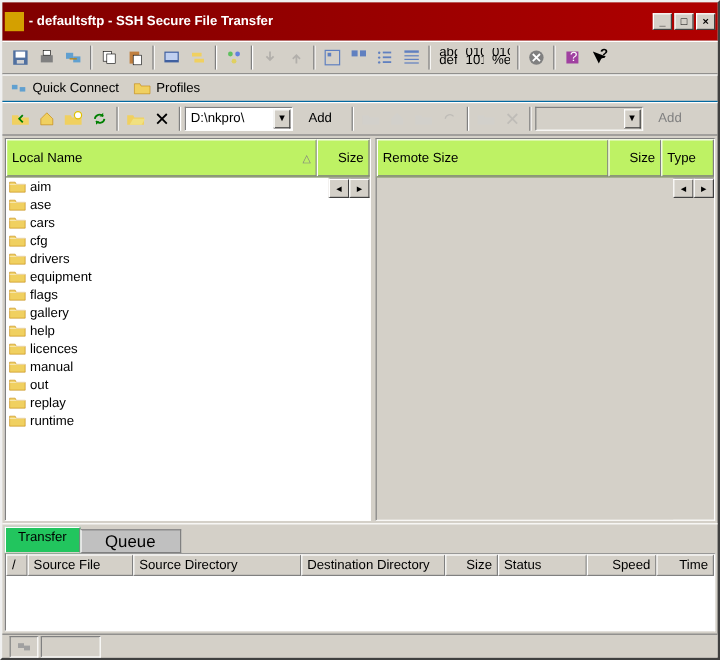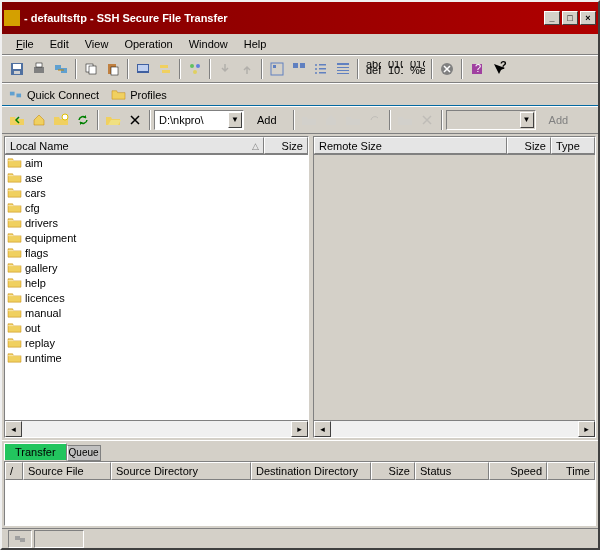--- a/index.html
+++ b/index.html
@@ -23,36 +23,36 @@
 .navbar { display: flex; align-items: center; padding: 2px 4px; border-top: 1px solid #fff; border-bottom: 1px solid #808080; }
 .navbar .pathbox { width: 90px; height: 20px; border: 1px solid; border-color: #808080 #fff #fff #808080; background: #fff; display: flex; align-items: center; padding: 0 4px; position: relative; }
 .navbar .pathbox.dis { background: #d4d0c8; }
 .navbar .pathbox .dd { position: absolute; right: 1px; width: 14px; height: 16px; background: #d4d0c8; border: 1px solid; border-color: #fff #404040 #404040 #fff; text-align: center; font-size: 8px; line-height: 14px; }
 .addbtn { padding: 2px 8px; margin: 0 4px; cursor: pointer; border: 1px solid transparent; }
 .addbtn.dis { color: #808080; cursor: default; }
 .panes { display: flex; flex: 1; padding: 2px; gap: 4px; min-height: 0; }
 .pane { border: 1px solid; border-color: #808080 #fff #fff #808080; background: #fff; display: flex; flex-direction: column; min-height: 0; }
 .pane.left { width: 305px; }
 .pane.right { flex: 1; background: #d4d0c8; }
-.pane-header { display: flex; background: #e5e5e5; border-bottom: 1px solid #808080; height: 18px; }
+.pane-header { display: flex; background: #bef264; border-bottom: 1px solid #808080; height: 32px; }
 .col-header { border: 1px solid; border-color: #fff #808080 #808080 #fff; padding: 1px 4px; display: flex; align-items: center; font-size: 11px; }
 .col-header.name { flex: 1; }
 .col-header.size { width: 44px; text-align: right; justify-content: flex-end; }
 .col-header.type { width: 44px; }
-.pane-body { flex: 1; overflow: hidden; display: flex; flex-direction: column; min-height: 0; }
+.pane-body { flex: 1; overflow: hidden; display: flex; flex-direction: row; min-height: 0; }
 .filelist { flex: 1; overflow-y: auto; overflow-x: hidden; background: #fff; }
 .file-row { display: flex; align-items: center; padding: 1px 2px; gap: 3px; cursor: pointer; }
 .folder-icon { width: 15px; height: 13px; flex-shrink: 0; }
 .hscroll { height: 17px; background: #d4d0c8; display: flex; border-top: 1px solid #808080; }
 .hscroll .sbtn { width: 17px; height: 16px; background: #d4d0c8; border: 1px solid; border-color: #fff #404040 #404040 #fff; text-align: center; font-size: 9px; line-height: 14px; }
 .hscroll .strack { flex: 1; background: repeating-conic-gradient(#e0e0e0 0% 25%, #fff 0% 50%) 50% / 2px 2px; }
 .bottom-section { padding: 2px; border-top: 1px solid #fff; }
 .tabs { display: flex; }
 .tab { padding: 2px 10px; border: 1px solid; border-color: #fff #808080 #d4d0c8 #fff; background: #22c55e; cursor: pointer; position: relative; }
-.tab.inactive { border-top-color: #808080; border-bottom-color: #808080; background: #c0c0c0; font-size: 10px; padding: 1px 1px; margin-top: 2px; }
+.tab.inactive { border-top-color: #808080; border-bottom-color: #808080; background: #c0c0c0; font-size: 14px; padding: 1px 20px; margin-top: 2px; }
 .transfer-panel { border: 1px solid; border-color: #808080 #fff #fff #808080; background: #fff; height: 65px; display: flex; flex-direction: column; }
 .transfer-header { display: flex; background: #d4d0c8; height: 18px; }
 .transfer-body { flex: 1; background: #fff; overflow: auto; }
 .statusbar { display: flex; border-top: 1px solid #808080; height: 20px; align-items: center; padding: 0 4px; background: #d4d0c8; }
 .statusbar .status-text { flex: 1; border: 1px solid; border-color: #808080 #fff #fff #808080; padding: 1px 4px; height: 18px; }
 .statusbar .status-cell { width: 24px; height: 18px; border: 1px solid; border-color: #808080 #fff #fff #808080; margin-left: 2px; display: flex; align-items: center; justify-content: center; }
 .sort-arrow { font-size: 9px; color: #808080; margin-left: auto; }
 </style>
 </head>
 <body>
@@ -62,28 +62,20 @@
   <div class="titlebar">
     <span class="icon"></span>
     <span class="title"> - defaultsftp - SSH Secure File Transfer</span>
     <div class="titlebar-btns">
       <div class="titlebar-btn">_</div>
       <div class="titlebar-btn">□</div>
       <div class="titlebar-btn">×</div>
     </div>
   </div>
 
-  <div class="menubar">
-    <span class="menu-item"><u>F</u><span></span>ile</span>
-    <span class="menu-item">Edit</span>
-    <span class="menu-item">View</span>
-    <span class="menu-item">Operation</span>
-    <span class="menu-item">Window</span>
-    <span class="menu-item">Help</span>
-  </div>
 
   <div class="toolbar">
     <div class="tbtn">
         <svg viewBox="0 0 16 16">
           <rect x="2" y="2" width="12" height="12" fill="#5070a0"></rect>
           <rect x="4" y="3" width="8" height="5" fill="#fff"></rect>
           <rect x="5" y="10" width="6" height="3" fill="#d0d0d0"></rect>
         </svg>
       </div>
     <div class="tbtn">

